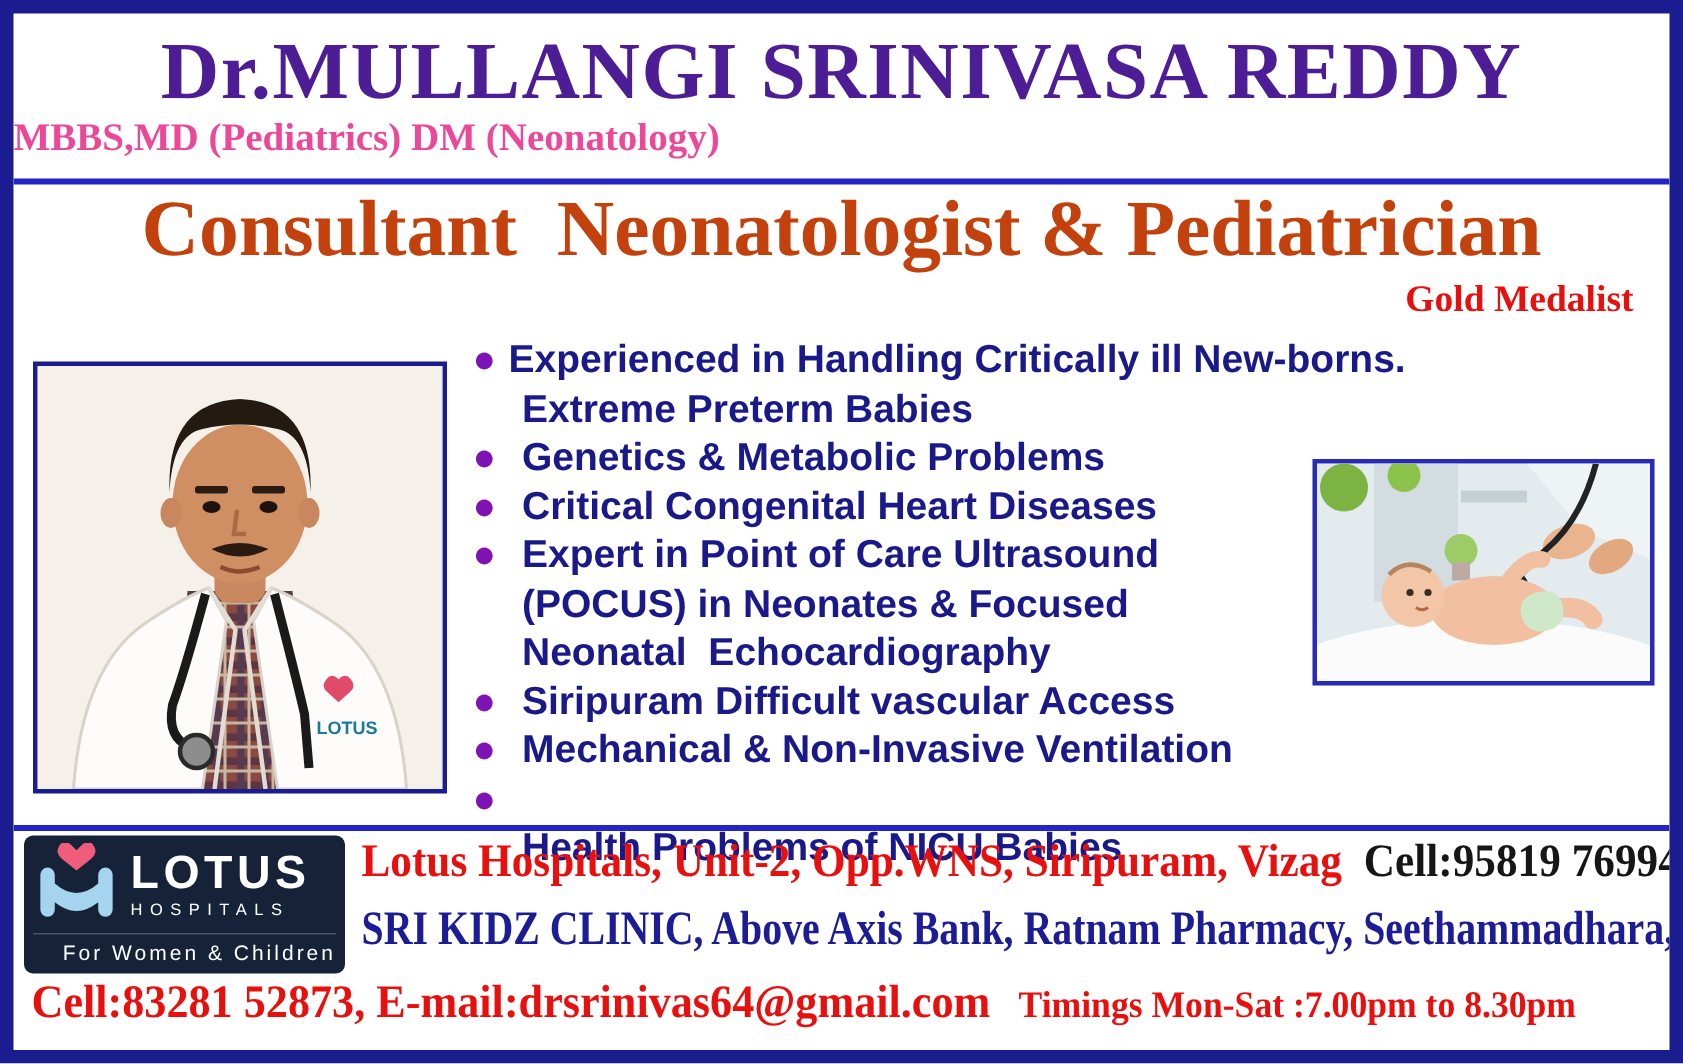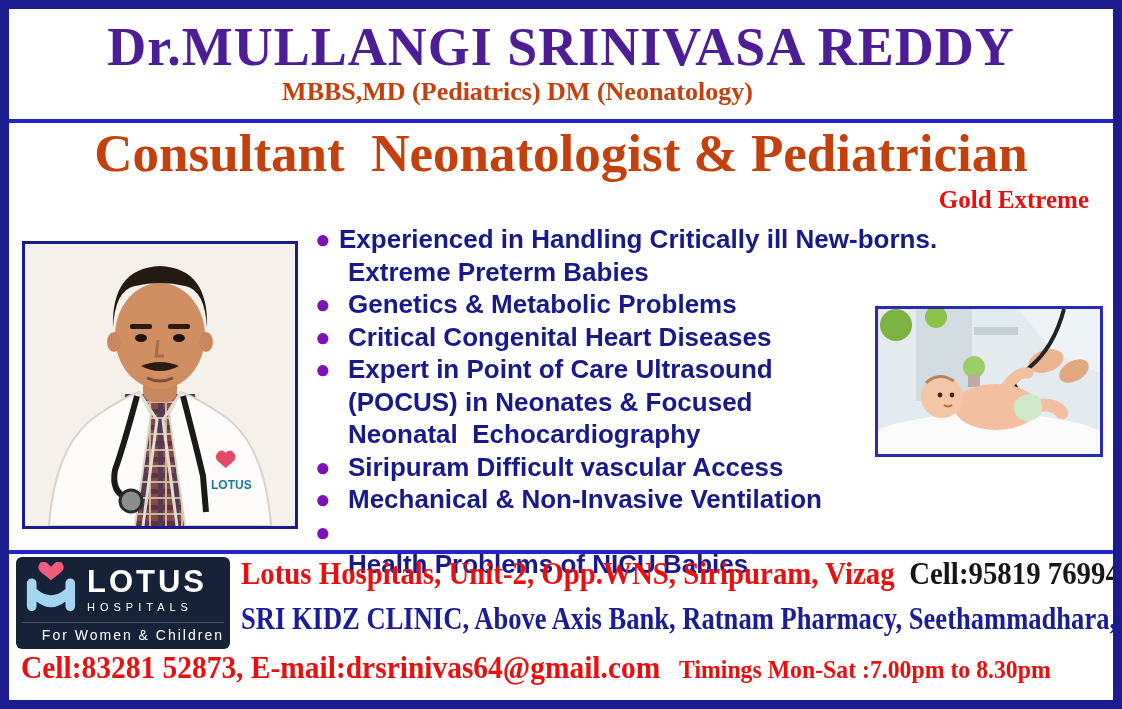--- a/index.html
+++ b/index.html
@@ -8,22 +8,22 @@
     border:9px solid #1c1c91;background:#fff;overflow:hidden;
     font-family:"Liberation Serif",serif;
   }
   
   .header{height:110px;}
   .doctor-name{
     text-align:center;padding-top:10px;font-size:54px;font-weight:bold;
     color:#4c1d95;letter-spacing:1px;line-height:1.06;white-space:nowrap;
   }
   .quals{
-    text-align:center;padding-right:87px;font-size:26px;font-weight:bold;
-    color:#c2410c;white-space:nowrap;margin-top:1px;
+    text-align:left;padding-right:87px;font-size:26px;font-weight:bold;
+    color:#ec4899;white-space:nowrap;margin-top:1px;
   }
   .rule{height:4px;background:#2424c8;}
   
   .main{position:relative;height:427px;}
   .consultant{
     position:absolute;top:0;left:0;width:100%;text-align:center;
     font-size:53px;font-weight:bold;color:#c2410c;white-space:pre;line-height:1.15;
   }
   .gold{position:absolute;top:63px;right:24px;font-size:25px;font-weight:bold;color:#e8100e;}
   .photo-frame{position:absolute;overflow:hidden;}
@@ -67,21 +67,21 @@
 <div class="poster">
 
   <div class="header">
     <div class="doctor-name">Dr.MULLANGI SRINIVASA REDDY</div>
     <div class="quals">MBBS,MD (Pediatrics) DM (Neonatology)</div>
   </div>
   <div class="rule"></div>
 
   <div class="main">
     <div class="consultant">Consultant  Neonatologist &amp; Pediatrician</div>
-    <div class="gold">Gold Extreme</div>
+    <div class="gold">Gold Medalist</div>
 
     <div class="photo-frame doctor-photo">
       <svg width="270" height="282" viewBox="0 0 270 282">
         <defs>
           <pattern id="plaid" width="16" height="16" patternUnits="userSpaceOnUse">
             <rect width="16" height="16" fill="#8a4a42"></rect>
             <rect width="16" height="5" y="5" fill="#5e3440"></rect>
             <rect width="5" height="16" x="5" fill="#553a52"></rect>
             <rect width="2" height="16" x="12" fill="#c8b7a0"></rect>
             <rect width="16" height="2" y="13" fill="#c8b7a0"></rect>

